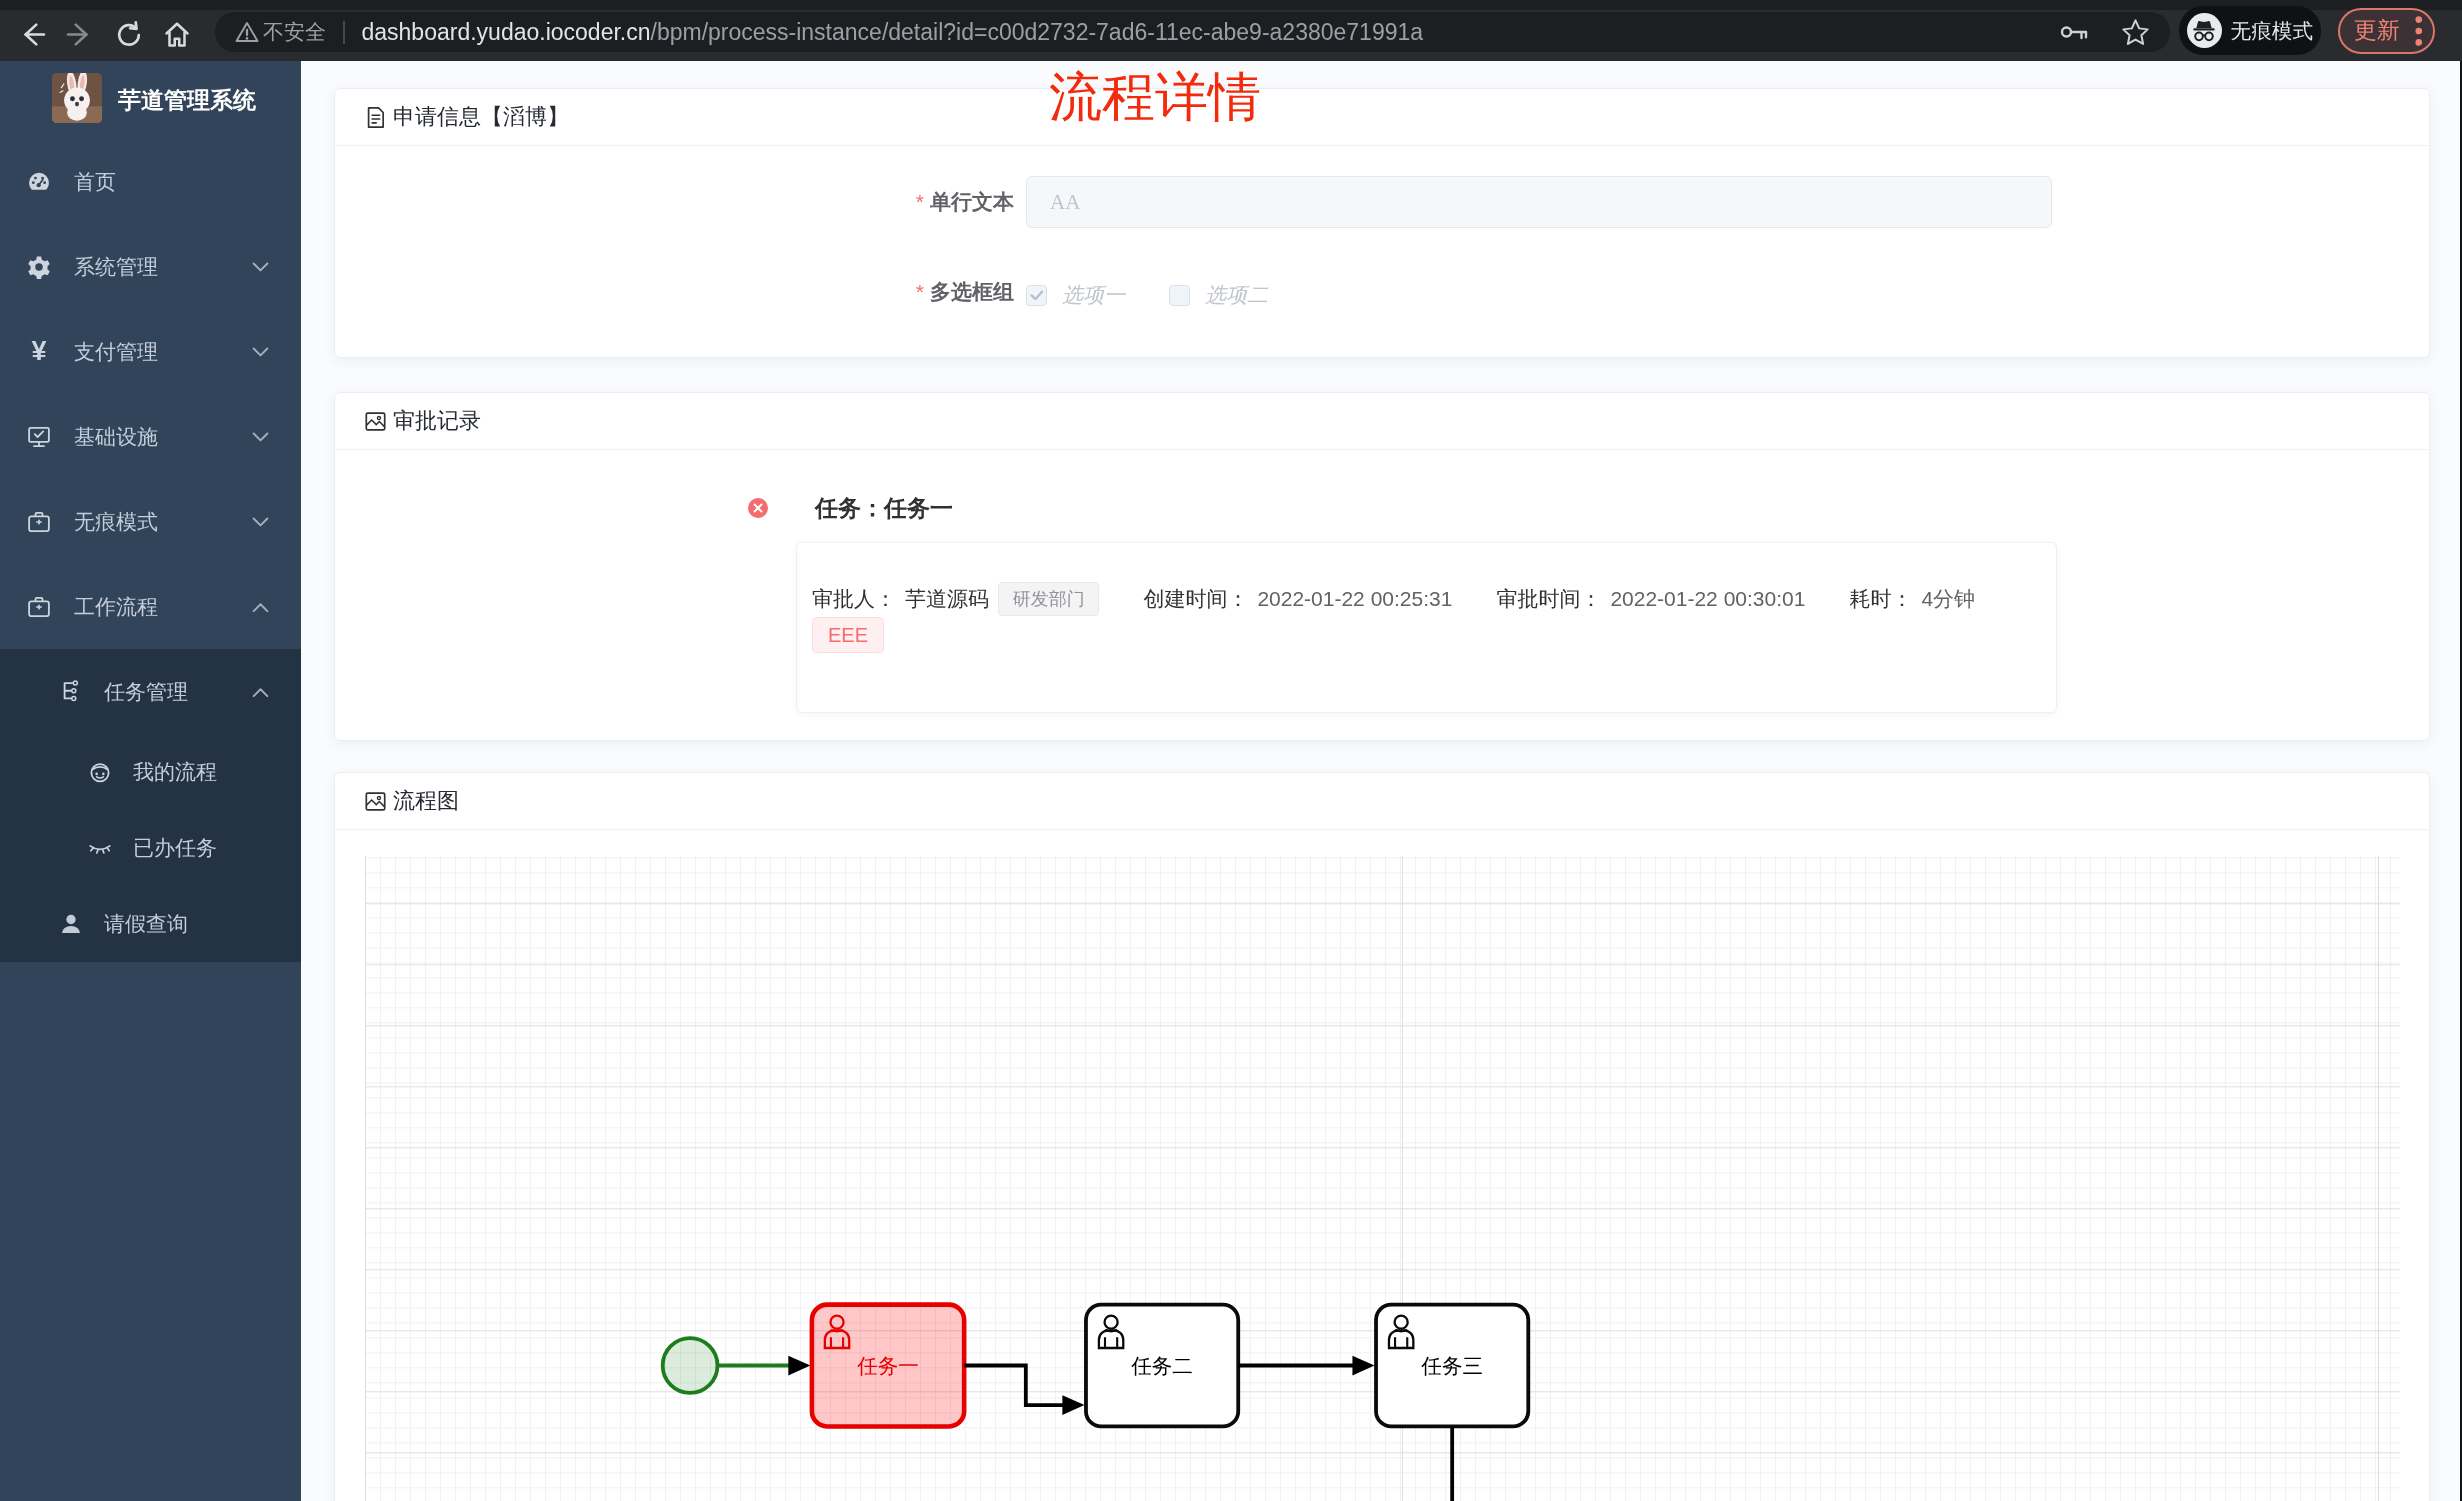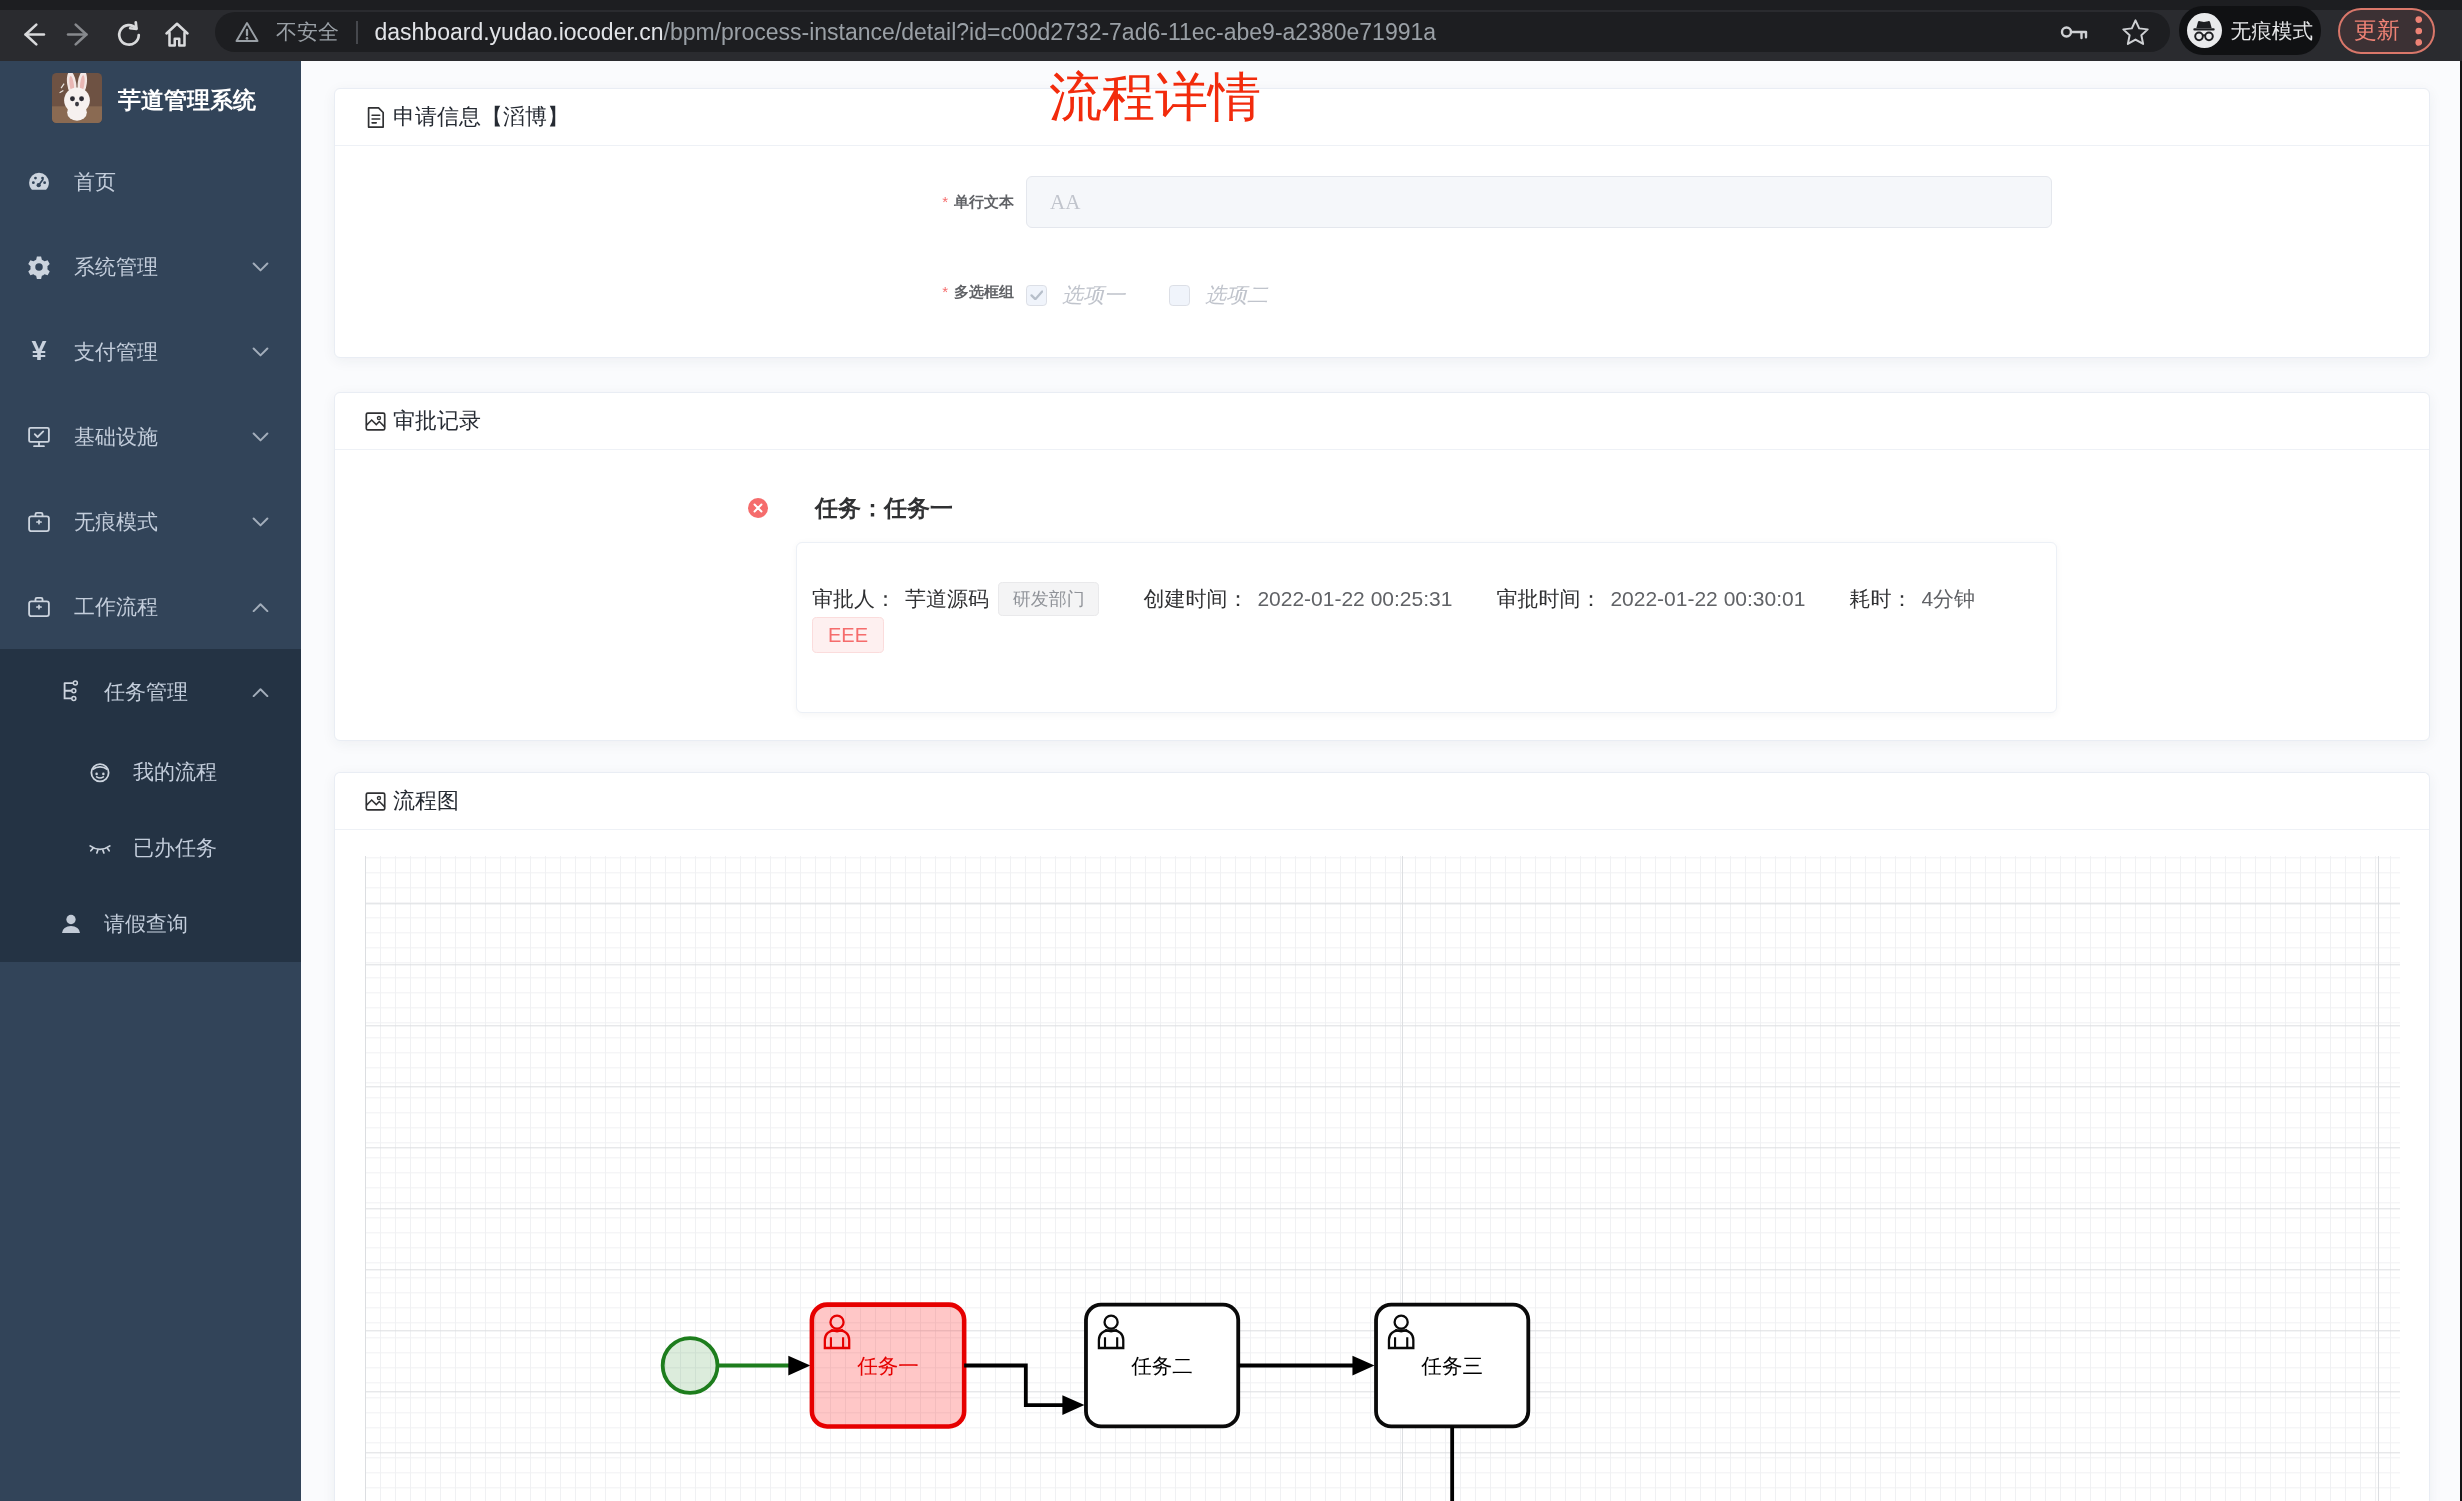--- a/index.html
+++ b/index.html
@@ -5,21 +5,21 @@
   * { margin:0; padding:0; box-sizing:border-box; }
   html,body { width:2462px; height:1501px; overflow:hidden; }
   body { font-family:"Liberation Sans", sans-serif; position:relative; background:#fff; }
 
   
   .chrome { position:absolute; left:0; top:0; width:2462px; height:61px; background:#2a2b2f; }
   .chrome-tabstrip { position:absolute; left:0; top:0; width:100%; height:10px; background:#1d1e21; }
   .nav-btn { position:absolute; top:10px; width:43px; height:49px; display:flex; align-items:center; justify-content:center; }
   .nav-btn svg { display:block; }
   .omnibox { position:absolute; left:215px; top:12px; width:1955px; height:40px; background:#1d1e21; border-radius:20px; display:flex; align-items:center; padding:0 20px; }
-  .omni-sec { display:flex; align-items:center; gap:17px; color:#9aa0a6; font-size:21px;text-align:center; }
+  .omni-sec { display:flex; align-items:center; gap:4px; color:#9aa0a6; font-size:21px;text-align:center; }
   .omni-divider { width:1.5px; height:23px; background:#46484d; margin:0 17px; }
   .omni-url { font-size:23px; white-space:nowrap; overflow:hidden; flex:1; }
   .omni-url .host { color:#e2e4e8; }
   .omni-url .path { color:#9aa0a6; }
   .omni-right { display:flex; align-items:center; gap:32px; margin-left:15px; }
   .incog-badge { position:absolute; left:2179px; top:6px; width:142px; height:49px; background:#101113; border-radius:24px; display:flex; align-items:center; padding:0 7.6px; }
   .incog-circle { width:35px; height:35px; border-radius:50%; background:#e9eaec; display:flex; align-items:center; justify-content:center; }
   .incog-label { color:#e6e7e9; font-size:20.6px; margin-left:9px; white-space:nowrap; }
   .update-pill { position:absolute; left:2338px; top:7.6px; width:97px; height:46px; border:2.3px solid #d9776a; border-radius:23px; background:rgba(222,110,94,0.10); display:flex; align-items:center; justify-content:space-between; padding:0 10.7px 0 13.7px; }
   .update-label { color:#ee8275; font-size:23px; }
@@ -52,21 +52,21 @@
 
   .card { position:absolute; left:33px; width:2096px; background:#fff; border:1.5px solid #e9edf4; border-radius:6px; box-shadow:0 3px 13.7px rgba(31,45,61,0.06); }
   .card-header { height:57px; display:flex; align-items:center; padding:0 29px; border-bottom:1.5px solid #eef1f6; font-size:22px; color:#262b33; }
   .card-header .hdr-icon { margin-right:6px; display:flex; }
   .card-body { position:relative; }
 
   
   #card-apply { top:27px; height:270px; }
   #card-apply .card-body { height:208px; }
   .form-row { position:absolute; left:0; width:100%; display:flex; }
-  .form-label { position:absolute; left:0; width:679px; text-align:right; font-size:15px; color:#606266; font-weight:bold; white-space:nowrap; }
+  .form-label { position:absolute; left:0; width:679px; text-align:right; font-size:21px; color:#606266; font-weight:bold; white-space:nowrap; }
   .form-label .req { color:#f56c6c; margin-right:6px; font-weight:normal; }
   .el-input { position:absolute; left:691px; top:0; width:1026px; height:52px; background:#f5f7fa; border:1.5px solid #e4e7ed; border-radius:6px; color:#c0c4cc; font-size:21px; padding:0 23px; font-family:Liberation Serif, serif; }
   .el-input::placeholder { color:#c0c4cc; opacity:1; }
   .checkbox-group { position:absolute; left:691px; top:0; display:flex; align-items:center;font-style:italic; }
   .el-checkbox { display:flex; align-items:center; }
   .cb-box { width:21px; height:21px; border:1.5px solid #dcdfe6; border-radius:3.8px; background:#f0f4fb; display:flex; align-items:center; justify-content:center; }
   .cb-label { font-size:21px; color:#c0c4cc; margin-left:15px; }
 
   
   #card-approve { top:331px; height:349px; }

